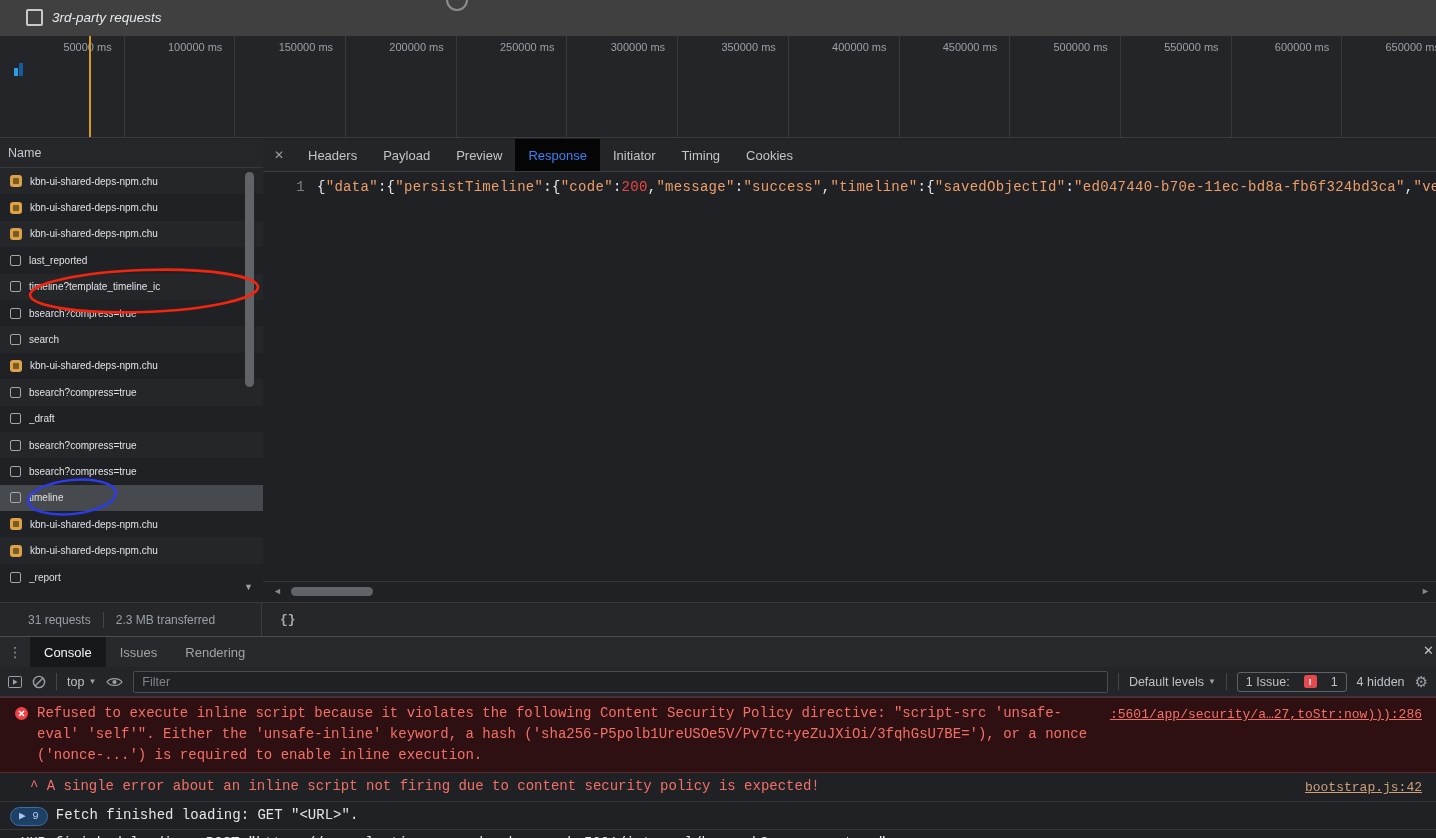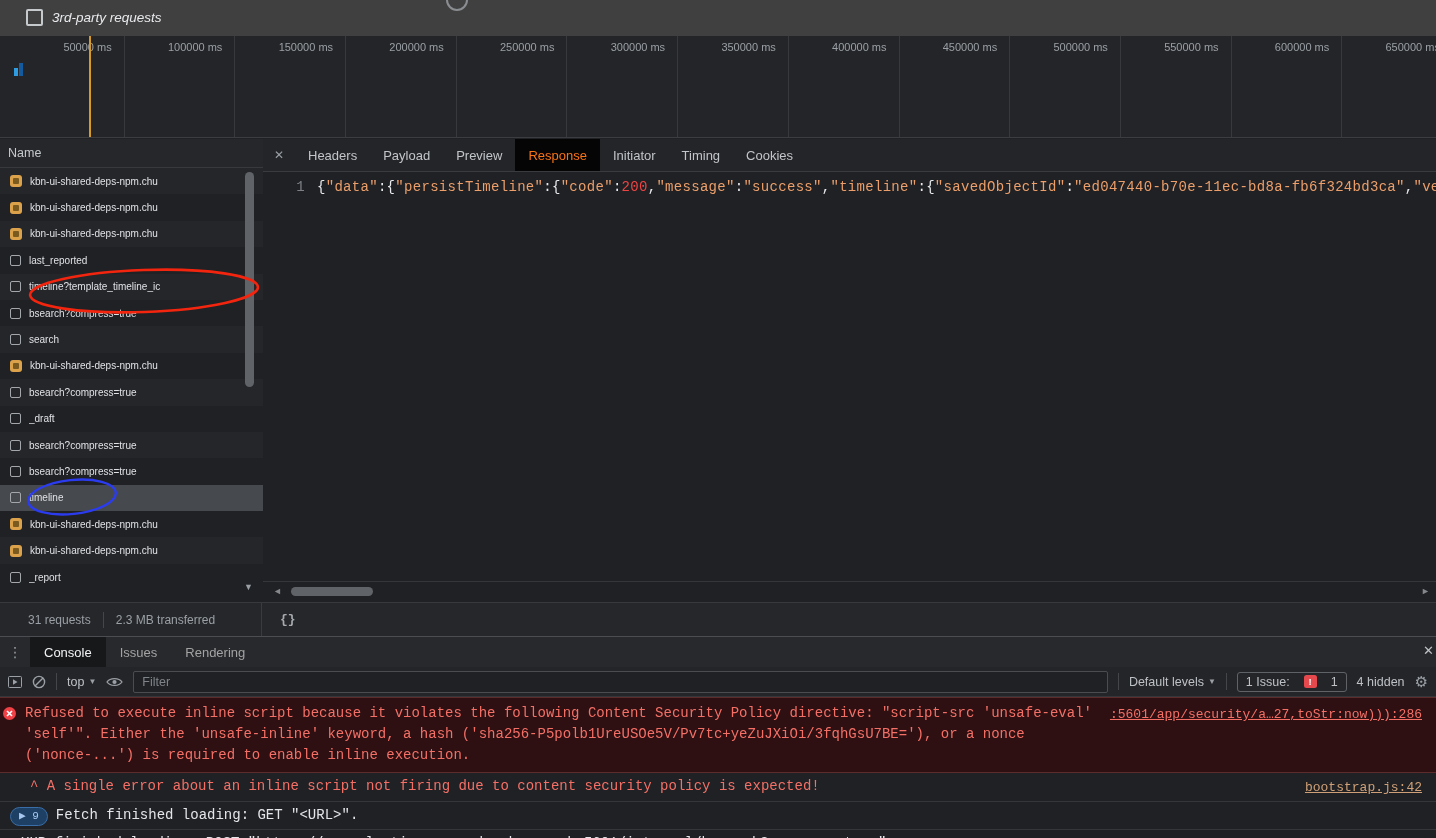--- a/index.html
+++ b/index.html
@@ -37,21 +37,21 @@
   .ico-script::after{content:"";position:absolute;left:3px;top:3px;right:3px;bottom:3px;background:#7a5a1f;border-radius:1px;}
   .req-name{white-space:nowrap;overflow:hidden;}
   .vscroll{position:absolute;left:245px;top:33px;width:9px;height:215px;background:#606368;border-radius:5px;}
   .list-down-arrow{position:absolute;left:244px;top:443px;font-size:9px;color:#9aa0a6;cursor:pointer;}
 
   
   .detailpanel{position:absolute;left:263px;top:139px;right:0;height:463px;background:#202124;overflow:hidden;}
   .dtabs{height:32px;display:flex;align-items:stretch;background:#242528;border-bottom:1px solid #3a3b3e;}
   .dclose{width:32px;display:flex;align-items:center;justify-content:center;color:#9aa0a6;font-size:12px;cursor:pointer;}
   .dtab{display:flex;align-items:center;padding:0 13px;font-size:13px;color:#c2c5c9;cursor:pointer;}
-  .dtab.active{background:#050505;color:#f97316;}
+  .dtab.active{background:#050505;color:#3b82f6;}
   .resp{position:absolute;left:0;top:33px;right:0;bottom:54px;overflow:hidden;
         font-family:"Liberation Mono","DejaVu Sans Mono",monospace;font-size:14px;letter-spacing:.3px;}
   .resp-line{display:flex;padding-top:7px;white-space:pre;}
   .gutter{flex:0 0 42px;text-align:right;color:#7d8187;padding-right:12px;}
   .tok-p{color:#e8eaed}.tok-s{color:#ec9f6a}.tok-n{color:#ef4444}
   .hscroll{position:absolute;left:0;right:0;bottom:0;height:20px;border-top:1px solid #35363a;}
   .h-thumb{position:absolute;left:28px;top:5px;width:82px;height:9px;background:#606368;border-radius:5px;cursor:pointer;}
   .h-left{position:absolute;left:10px;top:4px;font-size:9px;color:#84888d;cursor:pointer;}
   .h-right{position:absolute;right:6px;top:4px;font-size:9px;color:#84888d;cursor:pointer;}
 
@@ -84,21 +84,21 @@
   .issue-ico{width:13px;height:13px;background:#e5484d;border-radius:2.5px;color:#fff;font-size:9.5px;
              font-weight:bold;display:flex;align-items:center;justify-content:center;}
   .gear{color:#9aa0a6;font-size:15px;cursor:pointer;}
 
   .messages{overflow:hidden;height:142px;font-family:"Liberation Mono","DejaVu Sans Mono",monospace;font-size:14px;}
   .msg{display:flex;align-items:flex-start;line-height:21px;border-bottom:1px solid #35363a;
        padding:3px 14px 3px 8px;box-sizing:border-box;}
   .mtext{flex:1;min-width:0;padding-right:12px;overflow-wrap:anywhere;}
   .mlink{white-space:nowrap;text-decoration:underline;font-size:13px;cursor:pointer;padding-top:1px;}
   .msg.error{background:#2e1012;border-top:1px solid #5c2b2b;border-bottom:1px solid #5c2b2b;
-             color:#f47067;padding:5px 14px 6px 0;}
+             color:#f47067;padding:5px 14px 6px 12px;}
   .msg.error .mlink{color:#f47067;}
   .err-ico{margin:3px 8px 0 2px;flex:0 0 auto;}
   .msg.note{color:#f47067;padding-left:30px;}
   .msg.note .mlink{color:#cfa077;}
   .msg.group .mtext,.msg.log .mtext{color:#e3e5e8;}
   .msg.log .mlink{color:#8ab4f8;}
   .pill{display:inline-flex;align-items:center;gap:4px;background:#1d4064;border:1px solid #3a6ea8;
         color:#a8c7f0;border-radius:10px;padding:0 8px;height:17px;font-size:11px;margin:2px 8px 0 2px;cursor:pointer;flex:0 0 auto;}
   .arrow{color:#9aa0a6;font-size:10px;margin:3px 5px 0 2px;cursor:pointer;flex:0 0 auto;}
 

